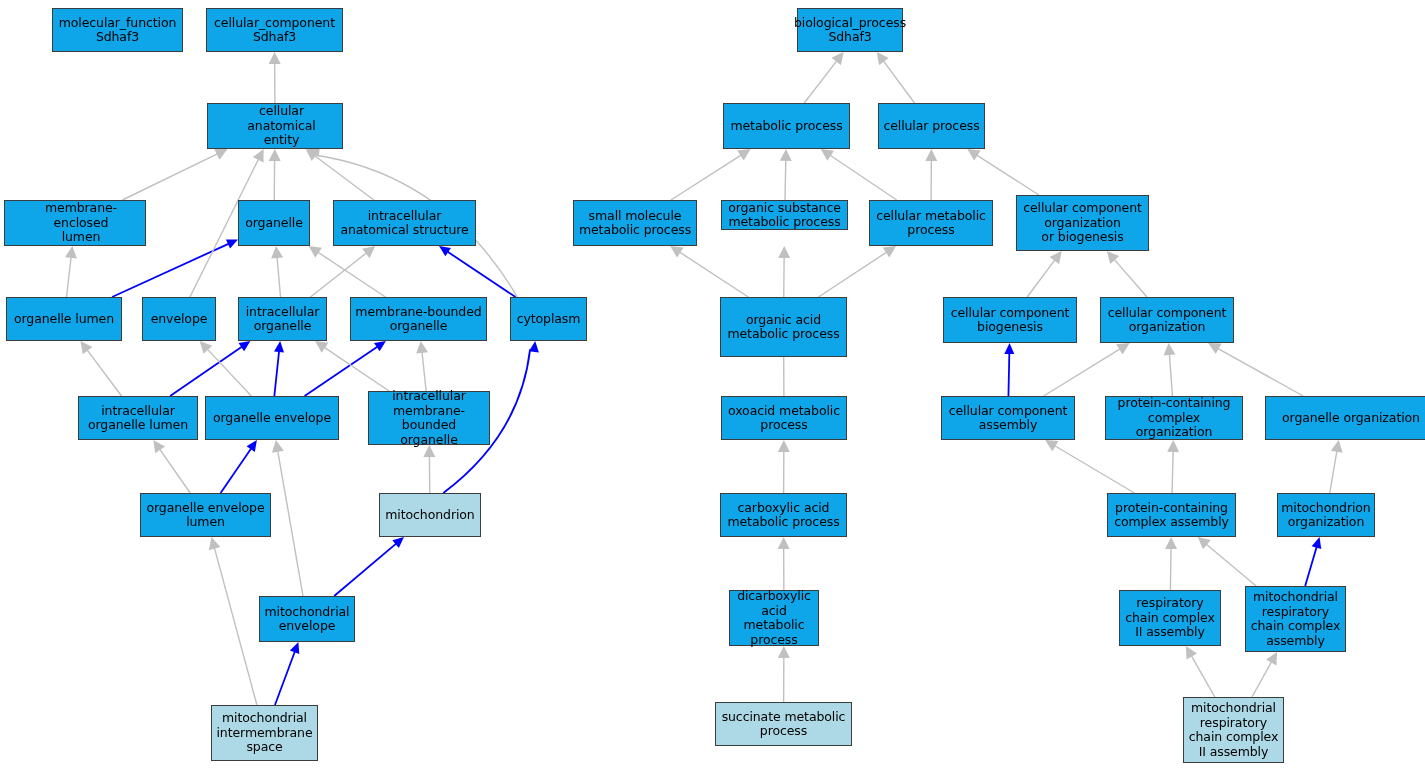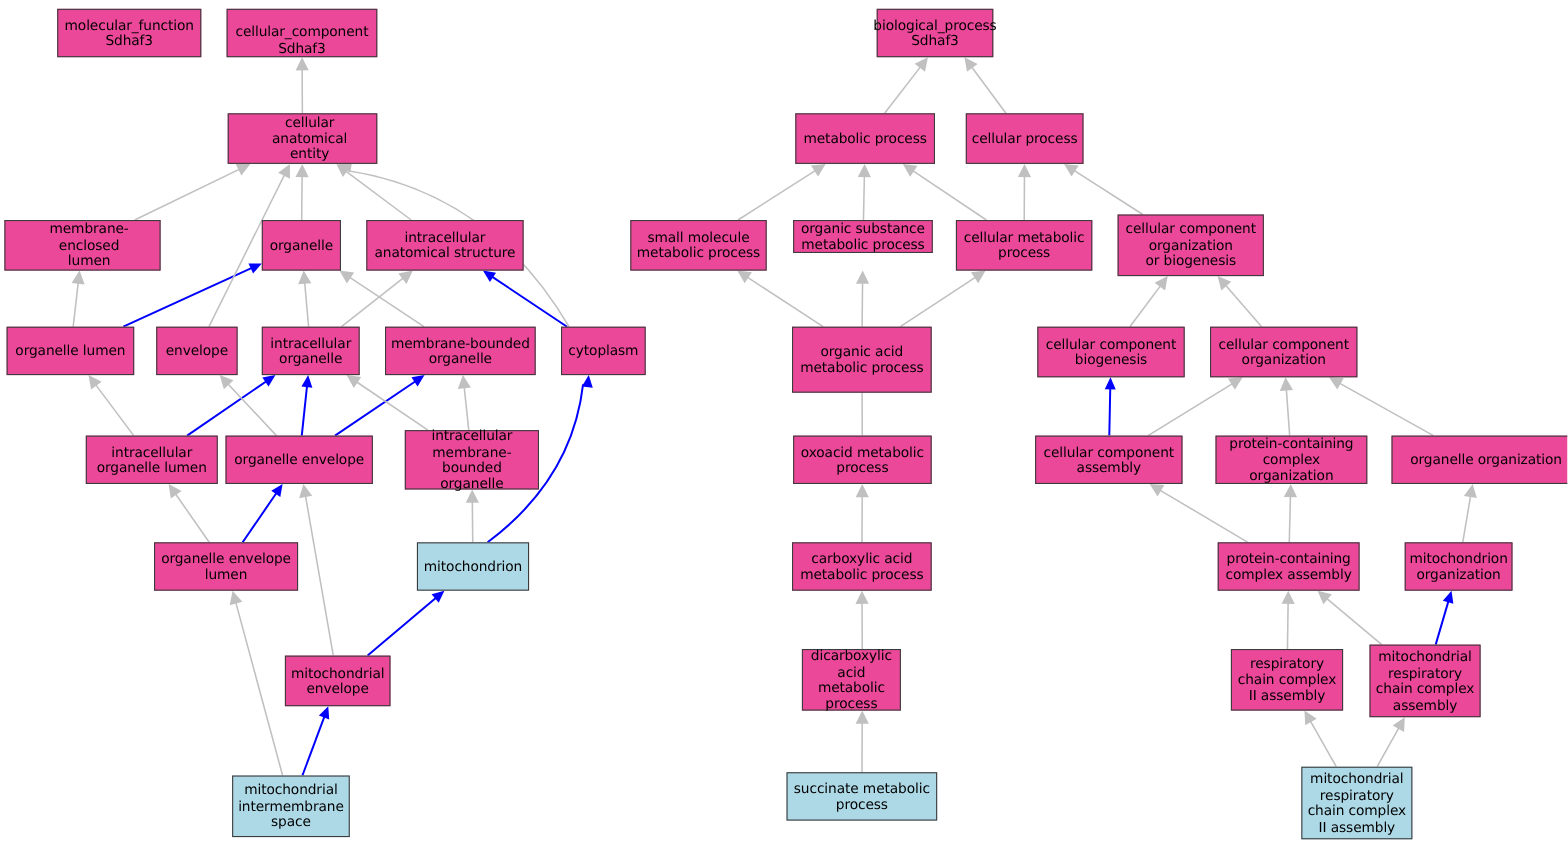--- a/index.html
+++ b/index.html
@@ -15,21 +15,21 @@
     position:absolute;
     left:0; top:0;
     width:1425px;
     height:768px;
     pointer-events:none;
   }
   .node{
     position:absolute;
     box-sizing:border-box;
     border:1px solid #3c3c3c;
-    background:#ec4899;
+    background:#0ea5e9;
     display:flex;
     align-items:center;
     justify-content:center;
     text-align:center;
     color:#000000;
     font-size:12.5px;
     line-height:14.5px;
     white-space:pre-line;
     z-index:2;
     letter-spacing:-0.1px;
@@ -154,21 +154,21 @@
       <line x1="783.5973451327434" y1="709" x2="783.8283190518728" y2="656.7998942767501" stroke="#c0c0c0" stroke-width="1.4"></line>
       <polygon points="783.8761061946902,646 789.8229506341987,658.0264309423987 777.8230681044762,657.9733341170461" fill="#c0c0c0"></polygon>
       <line x1="1214.7901785714287" y1="697" x2="1191.2016521507894" y2="655.3950400139909" stroke="#c0c0c0" stroke-width="1.4"></line>
       <polygon points="1185.875,646 1197.0129690642054,653.4796821539958 1186.5740357153265,659.3981845437618" fill="#c0c0c0"></polygon>
       <line x1="1251.9324324324325" y1="697" x2="1271.8010008469041" y2="661.4288533224778" stroke="#c0c0c0" stroke-width="1.4"></line>
       <polygon points="1277.0675675675675,652 1276.4540786126515,665.4023740920105 1265.9775749210096,659.5506332912736" fill="#c0c0c0"></polygon>
     </svg>
   <div id="nodes">
       <div class="node" style="left: 52px; top: 8px; width: 131px; height: 44px;"><span class="lbl">molecular_function
 Sdhaf3</span></div>
-      <div class="node" style="left: 206px; top: 8px; width: 137px; height: 44px; align-items: flex-end;"><span class="lbl">cellular_component
+      <div class="node" style="left: 206px; top: 8px; width: 137px; height: 44px;"><span class="lbl">cellular_component
 Sdhaf3</span></div>
       <div class="node" style="left: 797px; top: 8px; width: 106px; height: 44px;"><span class="lbl">biological_process
 Sdhaf3</span></div>
       <div class="node" style="left: 207px; top: 103px; width: 136px; height: 46px; padding-left: 13px;"><span class="lbl">cellular anatomical
 entity</span></div>
       <div class="node" style="left: 4px; top: 200px; width: 142px; height: 46px; padding-left: 12px;"><span class="lbl">membrane-enclosed
 lumen</span></div>
       <div class="node" style="left: 238px; top: 200px; width: 72px; height: 46px;"><span class="lbl">organelle</span></div>
       <div class="node" style="left: 333px; top: 200px; width: 143px; height: 46px;"><span class="lbl">intracellular
 anatomical structure</span></div>

